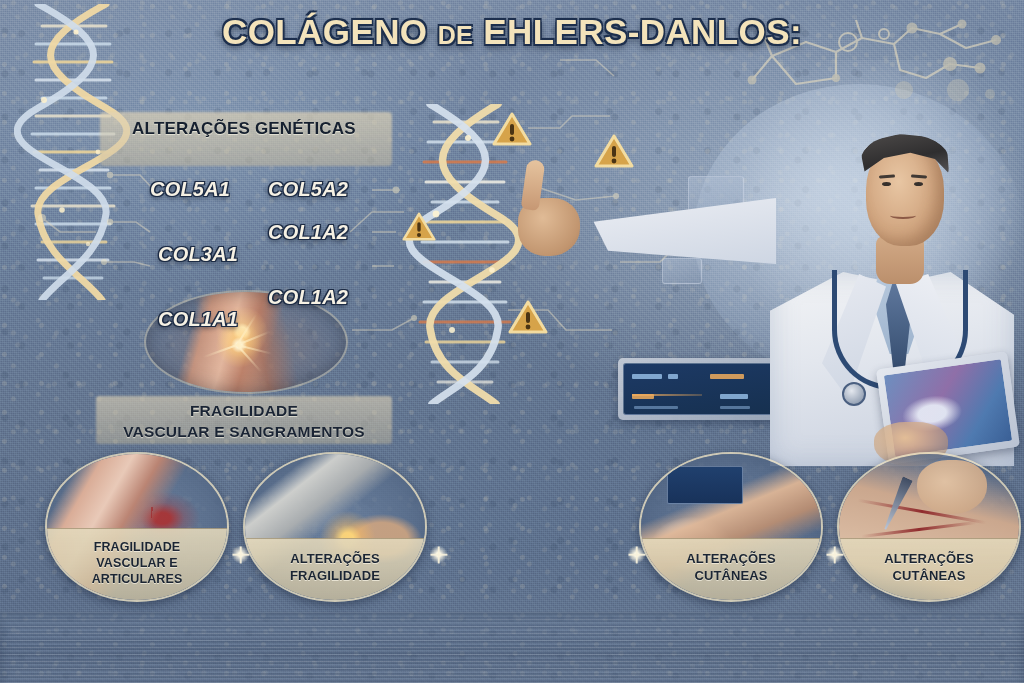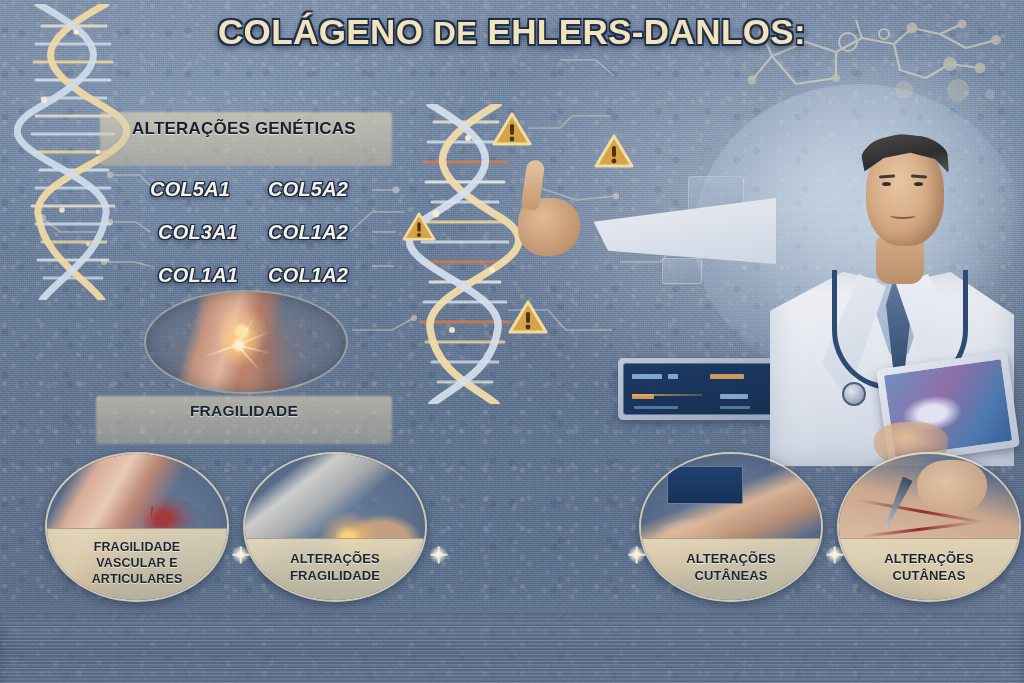--- a/index.html
+++ b/index.html
@@ -64,21 +64,21 @@
   
   #title-zone { position:absolute; left:0; right:0; top:14px; z-index:9; text-align:center; }
   .t-main {
     font-size:35px; font-weight:bold; letter-spacing:.4px;
     color:#f3e3bb; line-height:1.05;
     text-shadow:
       -1.6px -1.6px 0 #1d2f4d, 1.6px -1.6px 0 #1d2f4d,
       -1.6px 1.6px 0 #1d2f4d, 1.6px 1.6px 0 #1d2f4d,
       0 3px 7px rgba(14,24,42,.75);
   }
-  .t-main .sm { font-size:31px; }
+  .t-main .sm { font-size:25px; }
   .t-sub {
     margin-top:9px;
     font-size:25px; font-weight:bold; letter-spacing:.3px;
     color:#ece7dc;
     text-shadow:
       -1.4px -1.4px 0 #22334f, 1.4px -1.4px 0 #22334f,
       -1.4px 1.4px 0 #22334f, 1.4px 1.4px 0 #22334f,
       0 3px 6px rgba(14,24,42,.7);
   }
   .t-sub .sm { font-size:18px; }
@@ -103,21 +103,21 @@
     display:grid; grid-template-columns:1fr 1fr; row-gap:20px; column-gap:8px;
   }
   .gene {
     font-size:20px; font-style:italic; font-weight:bold; letter-spacing:.2px;
     color:#f6f1e4; white-space:nowrap;
     text-shadow:-1.2px -1.2px 0 #1c2b44, 1.2px -1.2px 0 #1c2b44,
                 -1.2px 1.2px 0 #1c2b44, 1.2px 1.2px 0 #1c2b44,
                 0 2px 5px rgba(12,22,40,.75);
   }
   .gene.c2 { padding-left:4px; }
-  .gene.r2 { padding-left:8px; }
+  .gene.r2 { padding-left:8px;margin-top:22px; }
 
   
   #mid-cap-bg {
     position:absolute; left:96px; top:396px; width:296px; height:48px; z-index:8;
     background:linear-gradient(180deg, rgba(222,210,182,.62), rgba(198,185,155,.44));
     border-radius:3px; filter:blur(1.3px);
   }
   #mid-cap {
     position:absolute; left:96px; top:400px; width:296px; z-index:9;
     text-align:center; color:#1a2434;
@@ -662,20 +662,21 @@
     <div class="gene c2">COL5A2</div>
     <div class="gene r2">COL3A1</div>
     <div class="gene c2">COL1A2</div>
     <div class="gene r2">COL1A1</div>
     <div class="gene c2">COL1A2</div>
   </div>
 
   <div id="mid-cap-bg"></div>
   <div id="mid-cap">
     <div>FRAGILIDADE</div>
+    <div>VASCULAR E SANGRAMENTOS</div>
   </div>
 
   <div id="bottom-band"></div>
 
   <div id="circles">
 
     <div class="circ tall" style="left:45px; top:0;">
       <div class="art art-vessel">
           <div class="spill"></div>
         </div>

